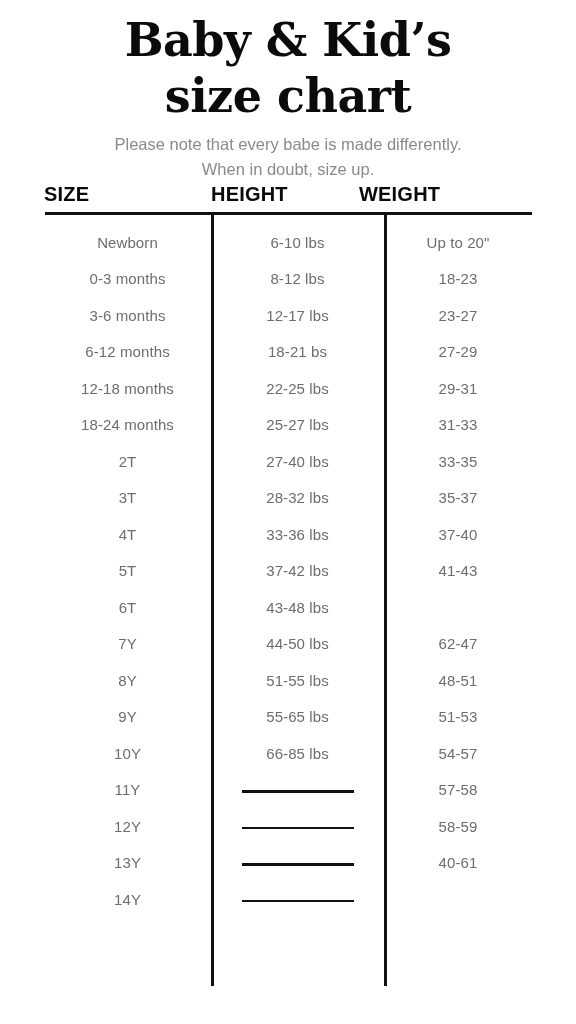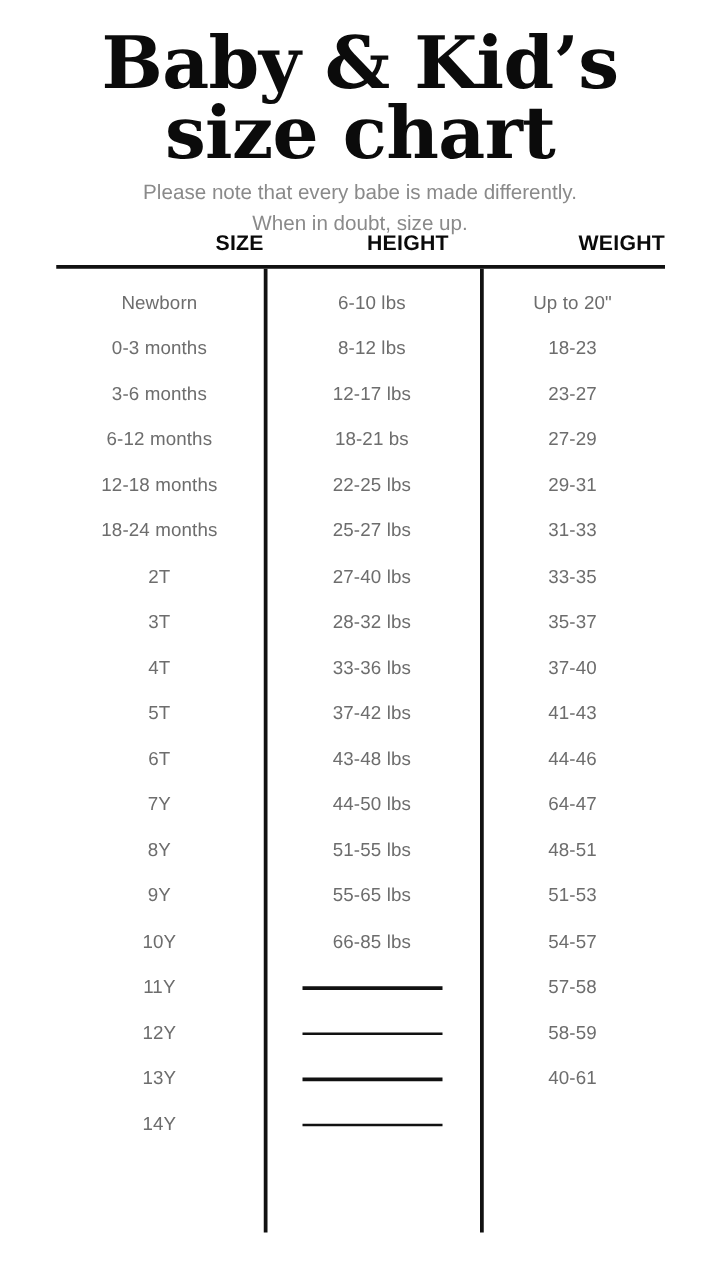--- a/index.html
+++ b/index.html
@@ -21,25 +21,25 @@
     position: absolute;
     left: 0;
     top: 0;
     width: 576px;
     text-align: center;
   }
   .title {
     font-family: "DejaVu Serif", "Liberation Serif", serif;
     font-weight: 700;
     color: #0b0b0b;
-    font-size: 58px;
+    font-size: 46px;
     line-height: 56px;
     letter-spacing: -0.5px;
     margin: 0;
-    padding-top: 22px;
+    padding-top: 12px;
     white-space: pre-line;
   }
   .subtitle {
     color: #8a8a8a;
     font-size: 16.5px;
     line-height: 25px;
     margin: 0;
     padding-top: 8px;
     white-space: pre-line;
     font-weight: 400;
@@ -52,25 +52,25 @@
     top: 181px;
     width: 576px;
   }
   .col-head-row {
     display: flex;
     width: 488px;
     margin: 0 auto;
     align-items: flex-end;
   }
   .col-head {
-    font-size: 17px;
+    font-size: 20px;
     font-weight: 700;
     color: #0a0a0a;
     letter-spacing: 0.2px;
-    text-align: right;
+    text-align: left;
     line-height: 27px;
   }
   .col-head.size   { width: 167px; }
   .col-head.weight { width: 173px; }
   .col-head.height { width: 148px; }
 
   .head-rule {
     width: 487px;
     height: 2.5px;
     background: #111111;
@@ -188,26 +188,25 @@
         <div class="cell height">37-40</div>
       </div>
       <div class="row">
         <div class="cell size">5T</div>
         <div class="cell weight">37-42 lbs</div>
         <div class="cell height">41-43</div>
       </div>
       <div class="row">
         <div class="cell size">6T</div>
         <div class="cell weight">43-48 lbs</div>
-        <div class="cell height">44-46</div>
       </div>
       <div class="row">
         <div class="cell size">7Y</div>
         <div class="cell weight">44-50 lbs</div>
-        <div class="cell height">64-47</div>
+        <div class="cell height">62-47</div>
       </div>
       <div class="row">
         <div class="cell size">8Y</div>
         <div class="cell weight">51-55 lbs</div>
         <div class="cell height">48-51</div>
       </div>
       <div class="row">
         <div class="cell size">9Y</div>
         <div class="cell weight">55-65 lbs</div>
         <div class="cell height">51-53</div>

